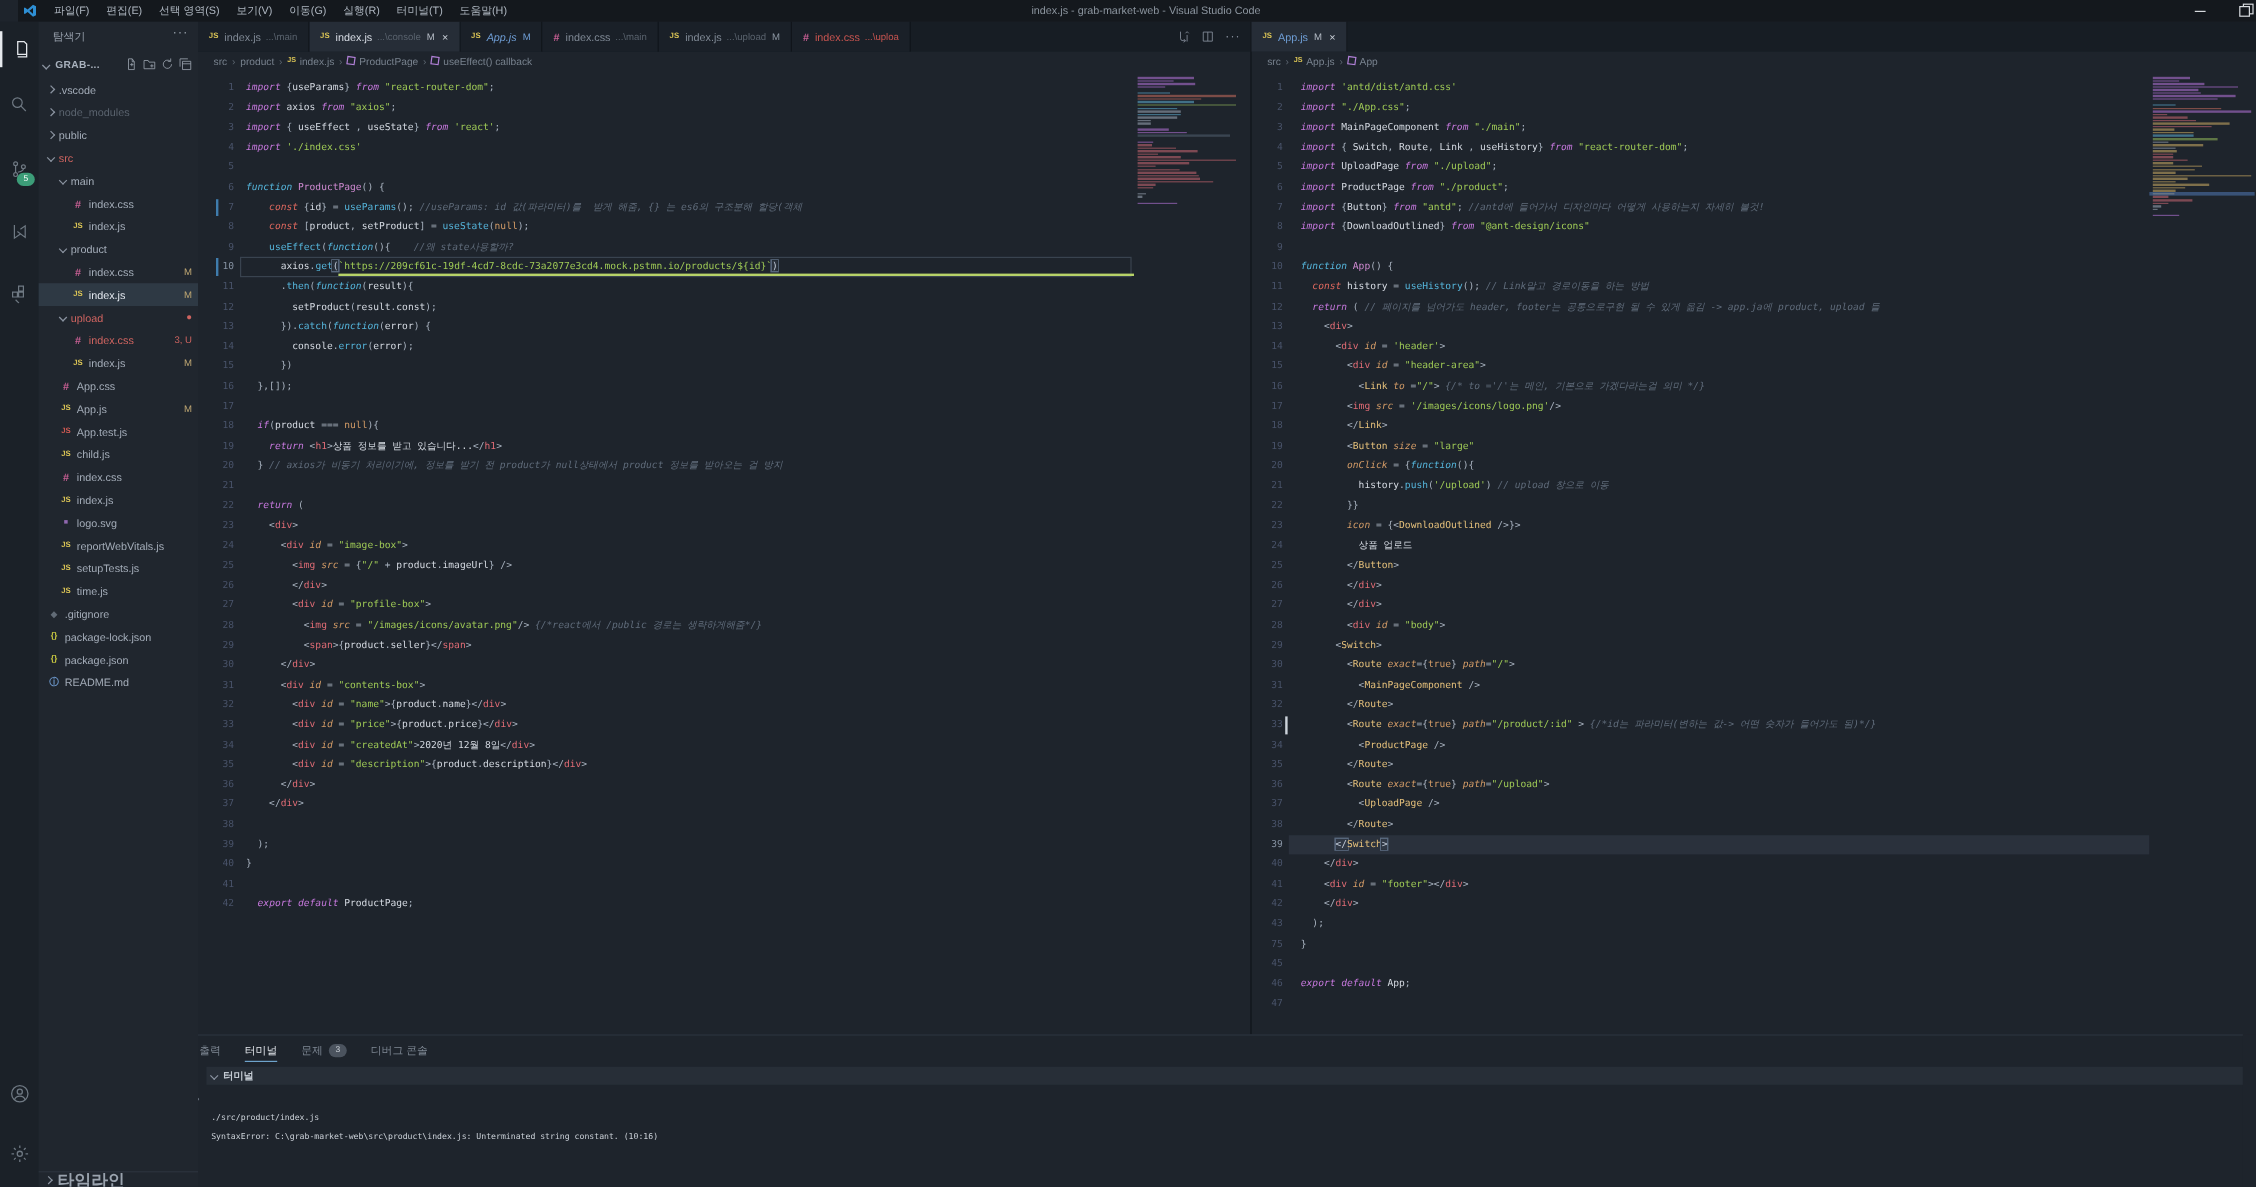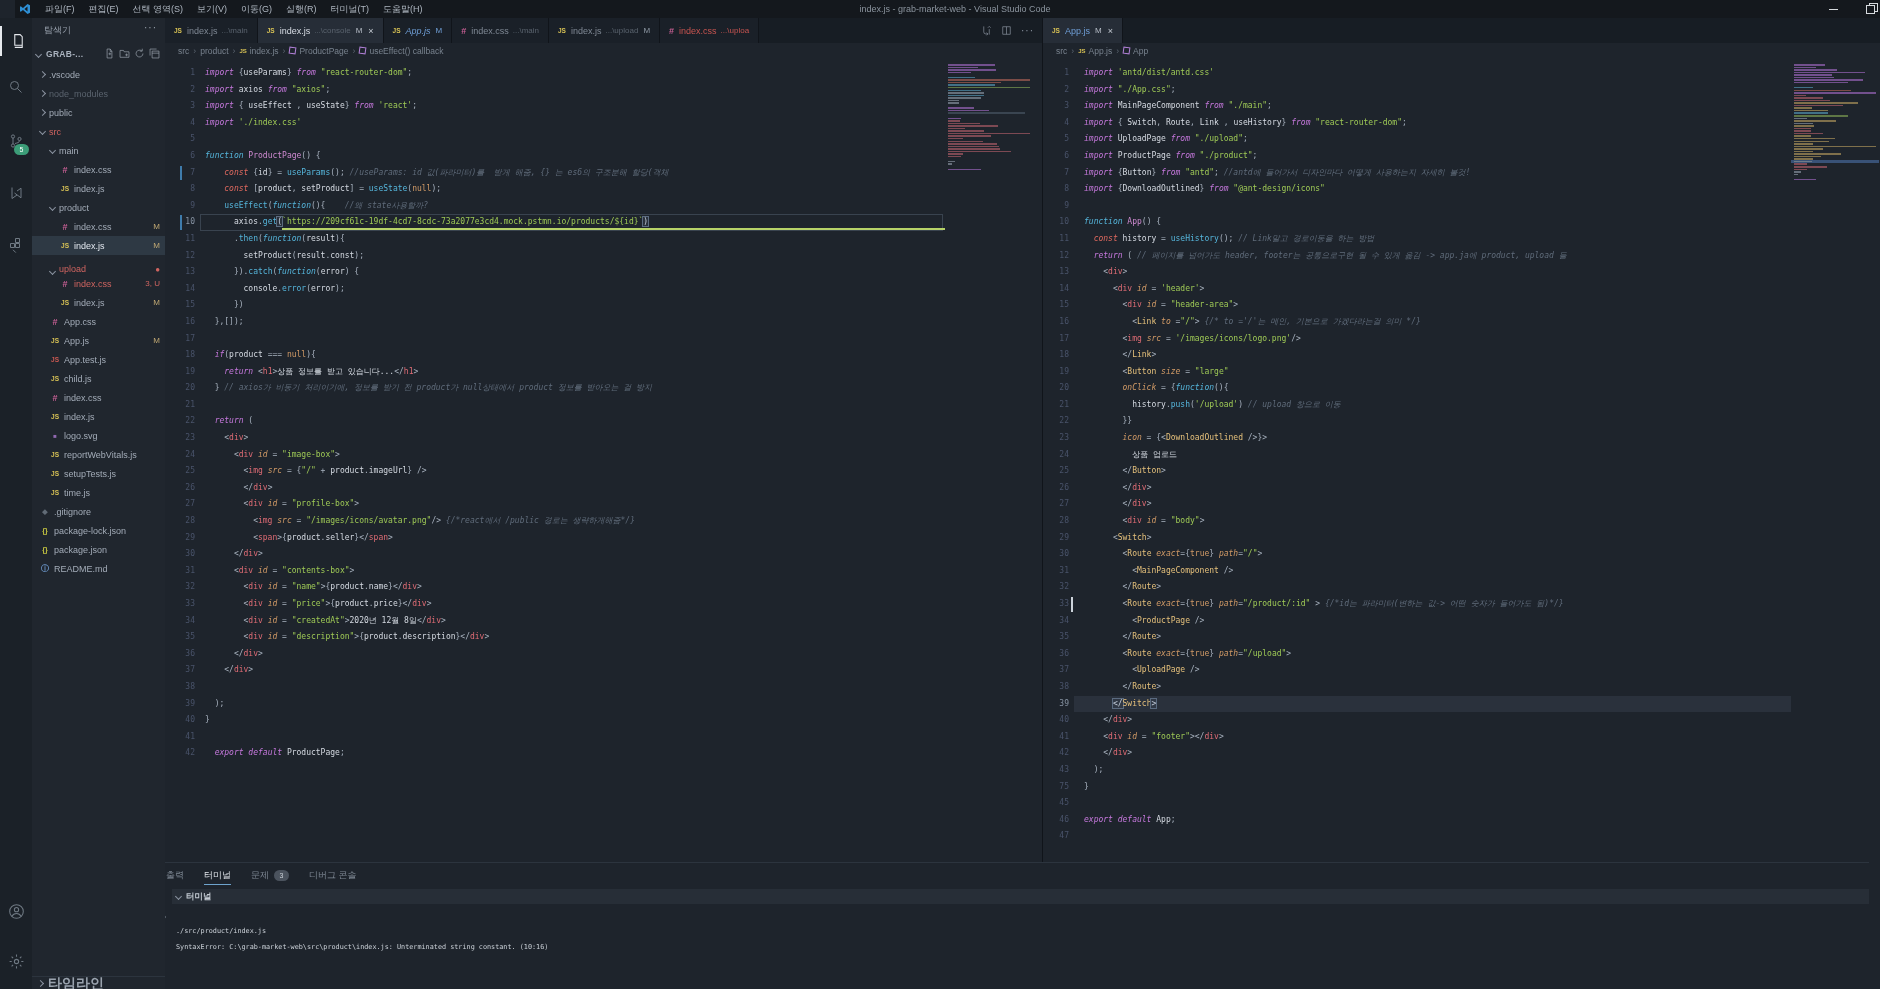--- a/index.html
+++ b/index.html
@@ -263,21 +263,21 @@
       <div class="trow" style="padding-left: 28px;">
         <span class="fic css">#</span>
         <span class="tname">index.css</span>
         <span class="tbadge-r">M</span>
       </div>
       <div class="trow sel" style="padding-left: 28px;">
         <span class="fic js">JS</span>
         <span class="tname">index.js</span>
         <span class="tbadge-r">M</span>
       </div>
-      <div class="trow" style="padding-left: 18px; align-items: flex-end;">
+      <div class="trow" style="padding-left: 18px;">
         <span class="chev exp"></span>
         <span class="tname red">upload</span>
         <span class="tbadge-r red">●</span>
       </div>
       <div class="trow" style="padding-left: 28px;">
         <span class="fic css">#</span>
         <span class="tname red">index.css</span>
         <span class="tbadge-r red">3, U</span>
       </div>
       <div class="trow" style="padding-left: 28px;">

